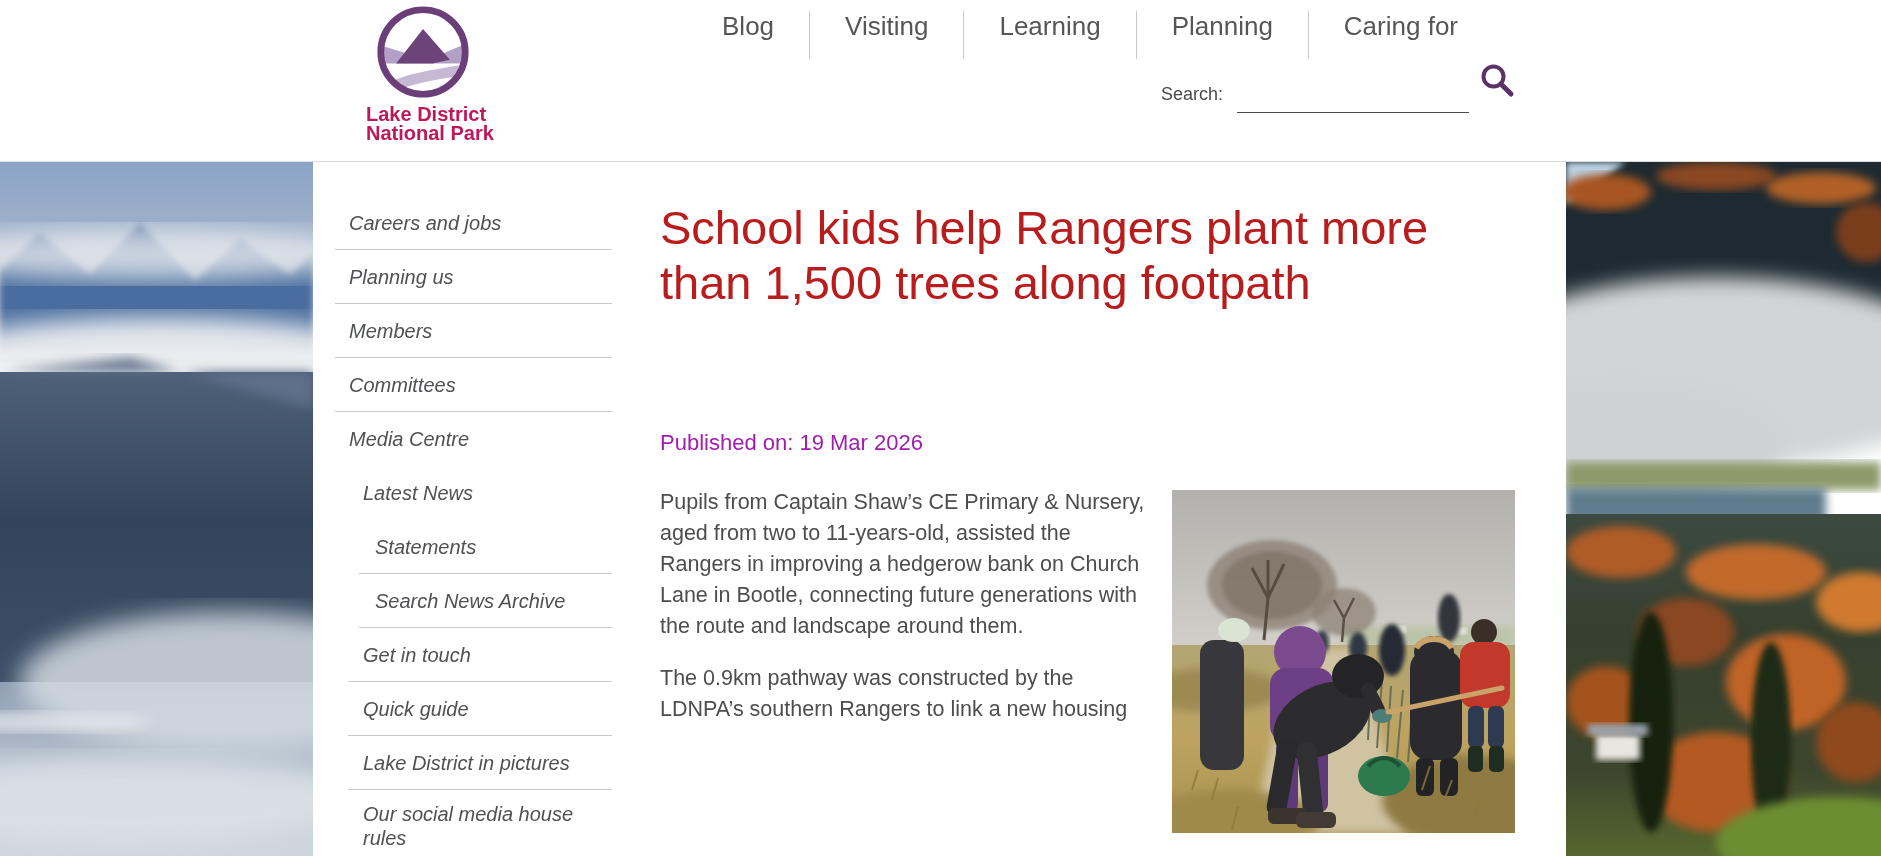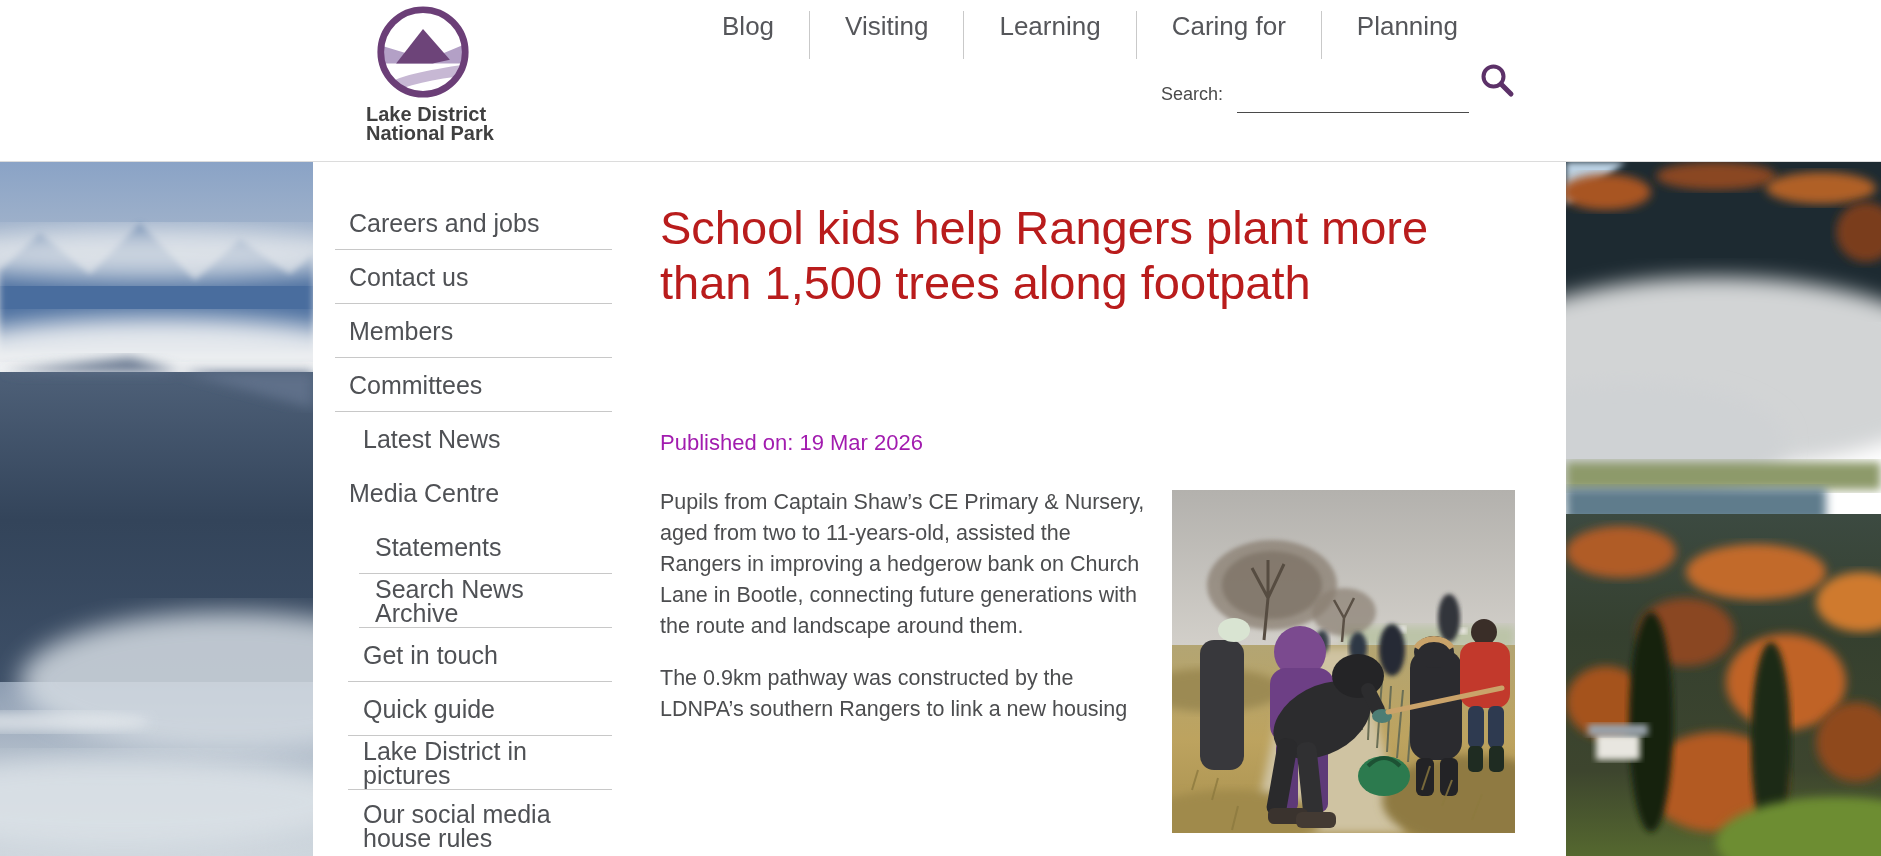--- a/index.html
+++ b/index.html
@@ -9,21 +9,21 @@
     background:#ffffff; font-family:"Liberation Sans", sans-serif;
   }
 
   
   .header {
     position:absolute; left:0; top:0; width:1881px; height:162px;
     background:#ffffff; border-bottom:1px solid #dcdcdc; z-index:6;
   }
   .logo { position:absolute; left:366px; top:4px; cursor:pointer; }
   .logo svg { display:block; margin-left:9px; }
-  .logo-text { margin-top:5px; color:#404040; font-weight:bold; font-size:20px; line-height:19px; }
+  .logo-text { margin-top:5px; color:#be185d; font-weight:bold; font-size:20px; line-height:19px; }
 
   .nav { position:absolute; top:11px; right:388px; display:flex; list-style:none; margin:0; padding:0; }
   .nav li {
     display:flex; height:48px; padding:0 35px;
     font-size:26px; color:#55565a; cursor:pointer; white-space:nowrap;
   }
   .nav li + li { border-left:1px solid #c9c9c9; }
 
   .search-row { position:absolute; top:74px; right:366px; display:flex; align-items:flex-end; }
   .search-label { font-size:18px; color:#4a4a4a; padding-bottom:8px; }
@@ -37,21 +37,21 @@
 
   
   .left-strip  { position:absolute; left:0;     top:162px; width:313px; height:694px; overflow:hidden; }
   .right-strip { position:absolute; left:1566px; top:162px; width:315px; height:694px; overflow:hidden; }
   .left-strip svg, .right-strip svg { display:block; }
 
   
   .sidebar { position:absolute; left:335px; top:196px; width:277px; z-index:4; }
   .side-item {
     display:flex; align-items:center; min-height:54px;
-    font-size:25px; color:#4f5155; cursor:pointer; line-height:24px;
+    font-size:20px; color:#4f5155; cursor:pointer; line-height:24px;font-style:italic;
   }
   .side-item.sep { border-bottom:1px solid #c8c8c8; }
   .side-item.lvl0 { margin-left:0;    padding-left:14px; }
   .side-item.lvl1 { margin-left:13px; padding-left:15px; }
   .side-item.lvl2 { margin-left:24px; padding-left:16px; }
   .side-item.tall { align-items:flex-start; padding-top:12px; padding-bottom:10px; }
 
   
   .article-title {
     position:absolute; left:660px; top:200px; width:800px; margin:0;
@@ -97,24 +97,24 @@
     <li>
         <span>Blog</span>
       </li>
     <li>
         <span>Visiting</span>
       </li>
     <li>
         <span>Learning</span>
       </li>
     <li>
+        <span>Planning</span>
+      </li>
+    <li>
         <span>Caring for</span>
-      </li>
-    <li>
-        <span>Planning</span>
       </li>
   </ul>
 
   <div class="search-row">
     <span class="search-label">Search:</span>
     <input class="search-input" type="text" aria-label="Search:" style="">
     <button class="search-btn">
       <svg width="36" height="36" viewBox="0 0 36 36">
         <circle cx="14.5" cy="14.5" r="10" fill="none" stroke="#5c3168" stroke-width="4"></circle>
         <line x1="22" y1="22" x2="32" y2="32" stroke="#5c3168" stroke-width="5" stroke-linecap="round"></line>
@@ -215,33 +215,33 @@
 
     <ellipse cx="270" cy="680" rx="120" ry="45" fill="#6d8d32" filter="url(#rb5)"></ellipse>
   </svg>
 </div>
 
 <nav class="sidebar">
   <div class="side-item lvl0 sep">
       <span>Careers and jobs</span>
     </div>
   <div class="side-item lvl0 sep">
-      <span>Contact us</span>
+      <span>Planning us</span>
     </div>
   <div class="side-item lvl0 sep">
       <span>Members</span>
     </div>
   <div class="side-item lvl0 sep">
       <span>Committees</span>
     </div>
+  <div class="side-item lvl0">
+      <span>Media Centre</span>
+    </div>
   <div class="side-item lvl1">
       <span>Latest News</span>
-    </div>
-  <div class="side-item lvl0">
-      <span>Media Centre</span>
     </div>
   <div class="side-item lvl2 sep">
       <span>Statements</span>
     </div>
   <div class="side-item lvl2 sep">
       <span>Search News Archive</span>
     </div>
   <div class="side-item lvl1 sep">
       <span>Get in touch</span>
     </div>

